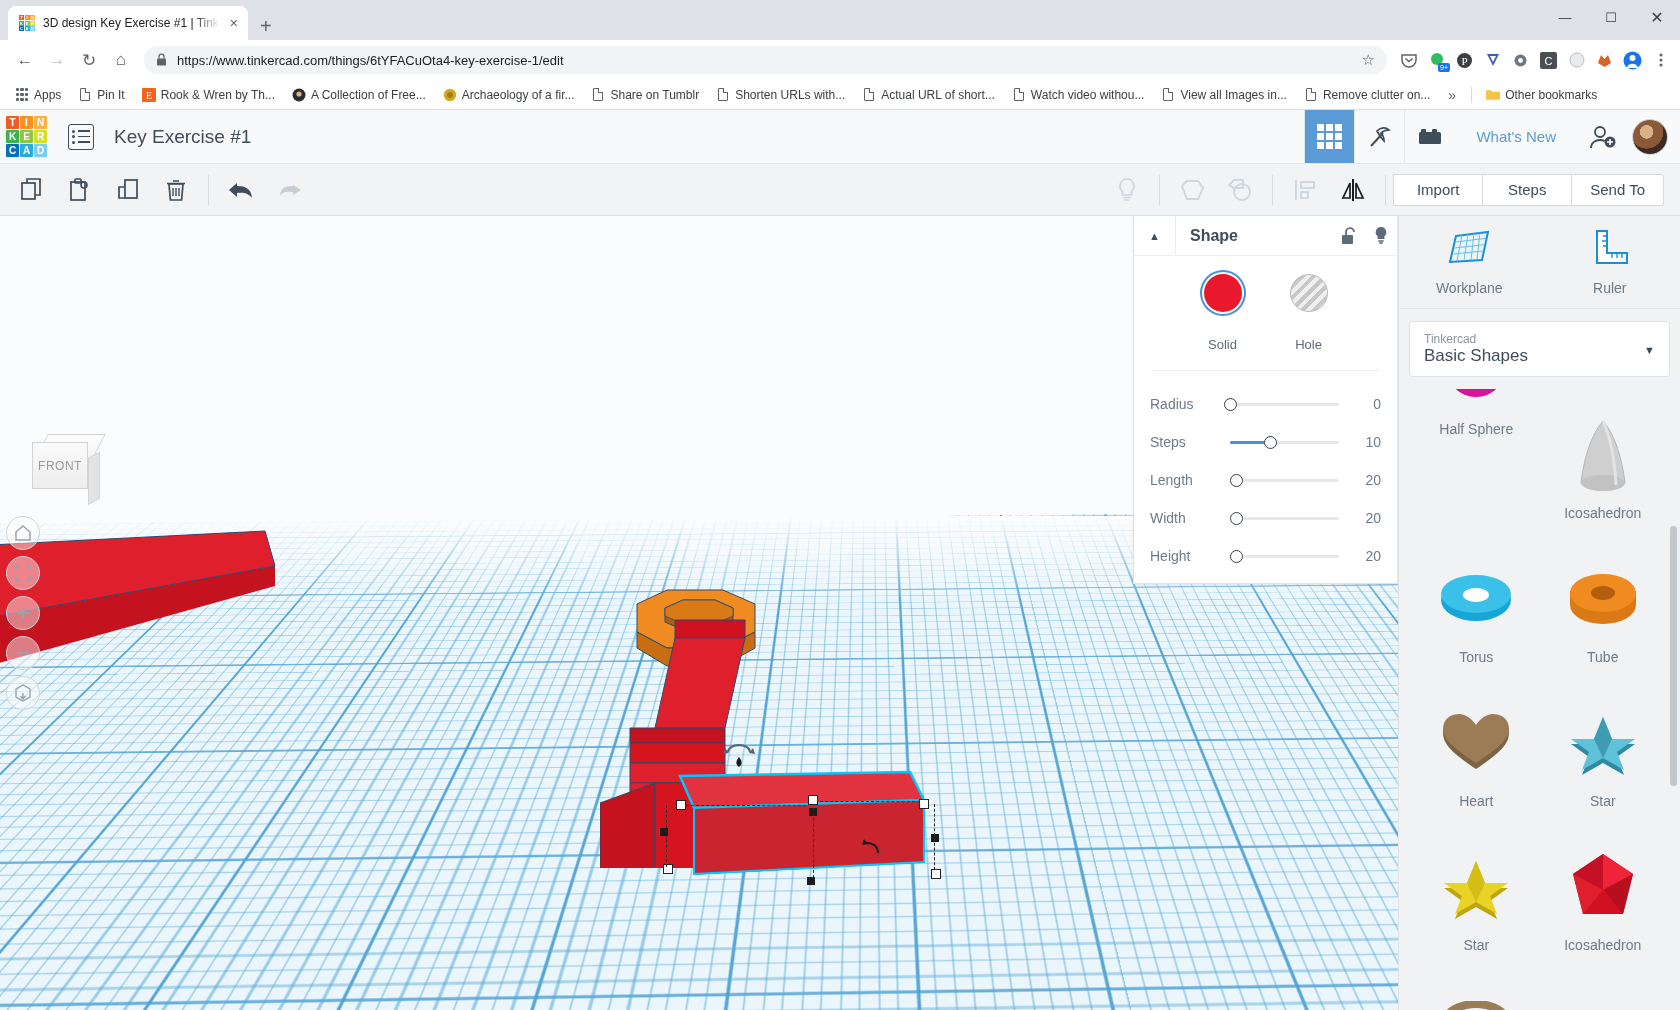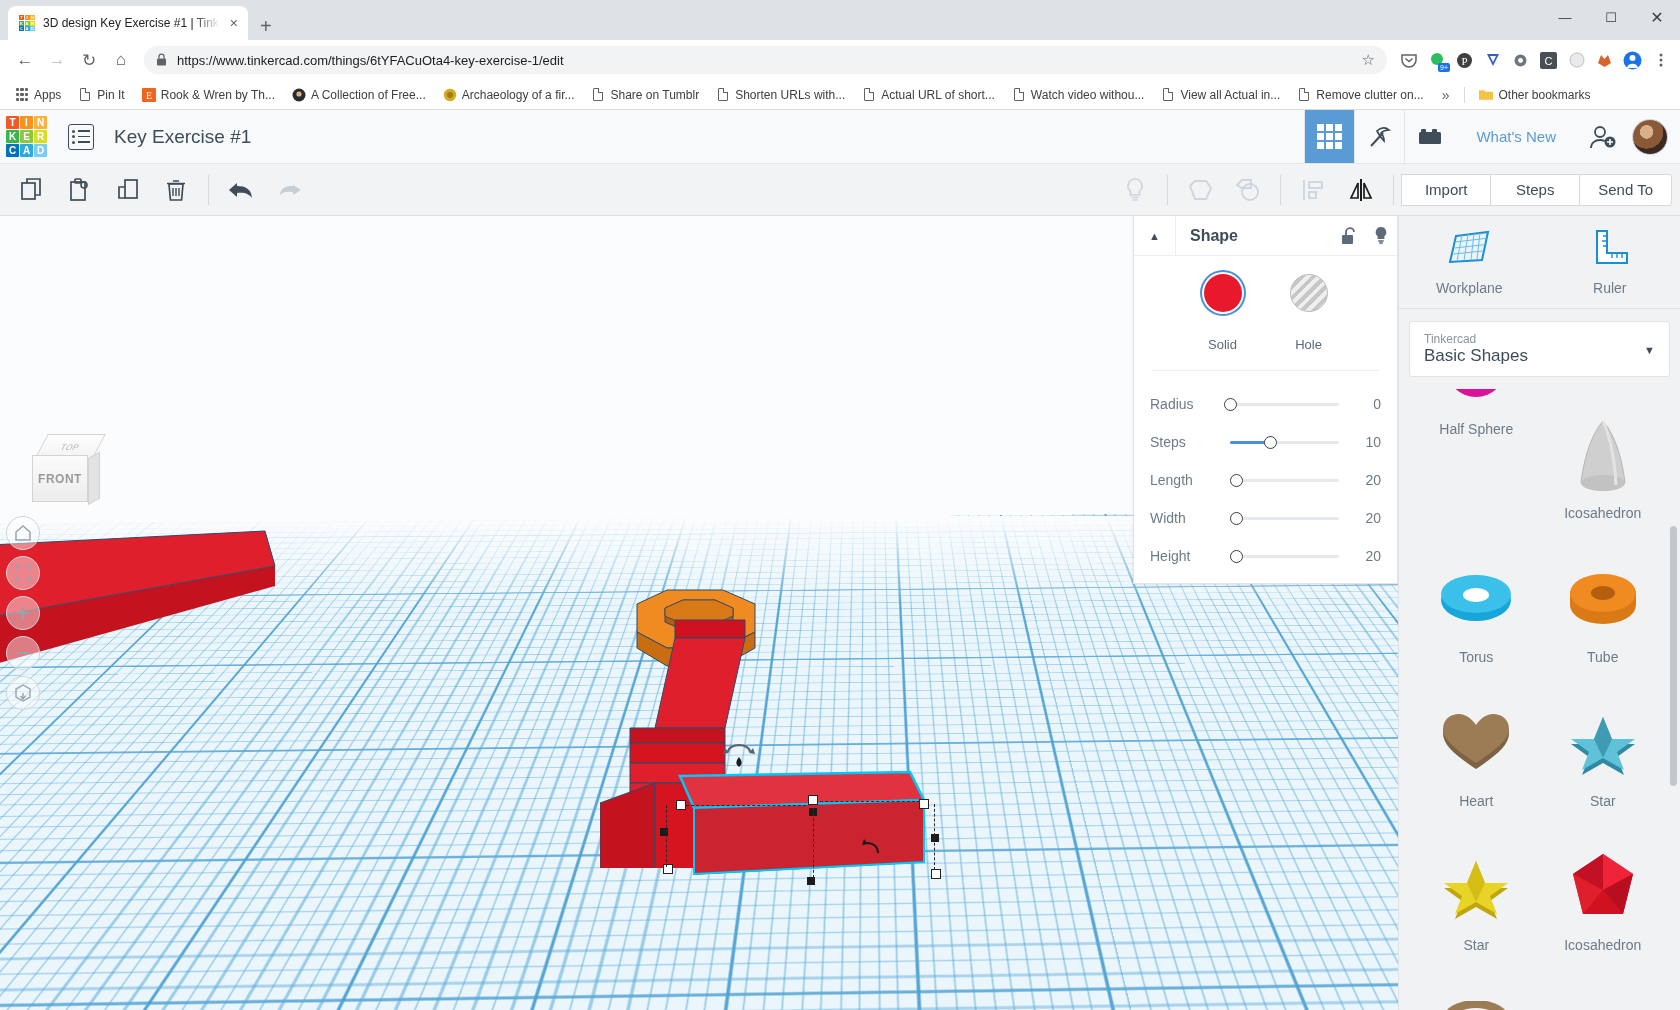--- a/index.html
+++ b/index.html
@@ -144,21 +144,21 @@
   .tb-icon.muted { color: #c7cdd4; }
   .tb-icon.ghost { color: #cdd5dd; }
   .tb-sep { width: 1px; height: 30px; background: #d7dbdf; margin: 0 8px; }
   .tb-right { margin-left: auto; display: flex; align-items: center; gap: 0; }
   .tb-btn {
     height: 32px; min-width: 90px; padding: 0 18px; background: #fff;
     border: 1px solid #d6dade; font-size: 15px; color: #3f4c5a;
     display: flex; align-items: center; justify-content: center; margin-left: -1px;
   }
   .tb-btn:first-child { border-radius: 3px 0 0 3px; }
-  .tb-btn:last-child { border-radius: 0 3px 3px 0; margin-right: 0; }
+  .tb-btn:last-child { border-radius: 0 3px 3px 0; margin-right: 8px; }
 
   
   .main { position: relative; width: 1680px; height: 864px; display: flex; }
   .canvas {
     position: relative; flex: 1; overflow: hidden;
     background: #fbfcfd;
   }
   .floor {
     position: absolute; left: -260px; top: 300px; width: 2300px; height: 1400px;
     background:
@@ -178,24 +178,24 @@
   
   .viewcube { position: absolute; left: 28px; top: 218px; width: 72px; height: 72px; }
   .vc-top {
     position: absolute; left: 6px; top: 0; width: 58px; height: 26px;
     background: linear-gradient(#fefefe,#f2f2f2); border: 1px solid #d3d3d3;
     transform: skewX(-28deg) ; transform-origin: bottom left;
     display: flex; align-items: center; justify-content: center;
     font-size: 8px; color: #b0b0b0; letter-spacing: .5px;
   }
   .vc-front {
-    position: absolute; left: 4px; top: 21px; width: 56px; height: 47px;
+    position: absolute; left: 4px; top: 8px; width: 56px; height: 47px;
     background: linear-gradient(#fbfbfb,#ededed); border: 1px solid #d3d3d3;
     display: flex; align-items: center; justify-content: center;
-    font-size: 12px; color: #9a9a9a; font-weight: bold; letter-spacing: .5px;
+    font-size: 12px; color: #9a9a9a; font-weight: normal; letter-spacing: .5px;
   }
   .vc-right {
     position: absolute; left: 60px; top: 24px; width: 12px; height: 47px;
     background: #e3e3e3; border: 1px solid #d3d3d3;
     transform: skewY(-28deg); transform-origin: top left;
   }
   .navcircle {
     position: absolute; left: 6px; width: 34px; height: 34px; border-radius: 50%;
     border: 1px solid #cfd4d8; display: flex; align-items: center; justify-content: center;
     color: #9aa3ab; background: rgba(255,255,255,.45);
@@ -471,21 +471,21 @@
     <div class="bm">
       <span class="bm-ico">
           <span class="page-ico"></span>
         </span>
       <span class="bm-label">Watch video withou...</span>
     </div>
     <div class="bm">
       <span class="bm-ico">
           <span class="page-ico"></span>
         </span>
-      <span class="bm-label">View all Actual in...</span>
+      <span class="bm-label">View all Images in...</span>
     </div>
     <div class="bm">
       <span class="bm-ico">
           <span class="page-ico"></span>
         </span>
       <span class="bm-label">Remove clutter on...</span>
     </div>
     <div class="bm-chev">»</div>
     <div class="bm-sep"></div>
     <div class="bm">

